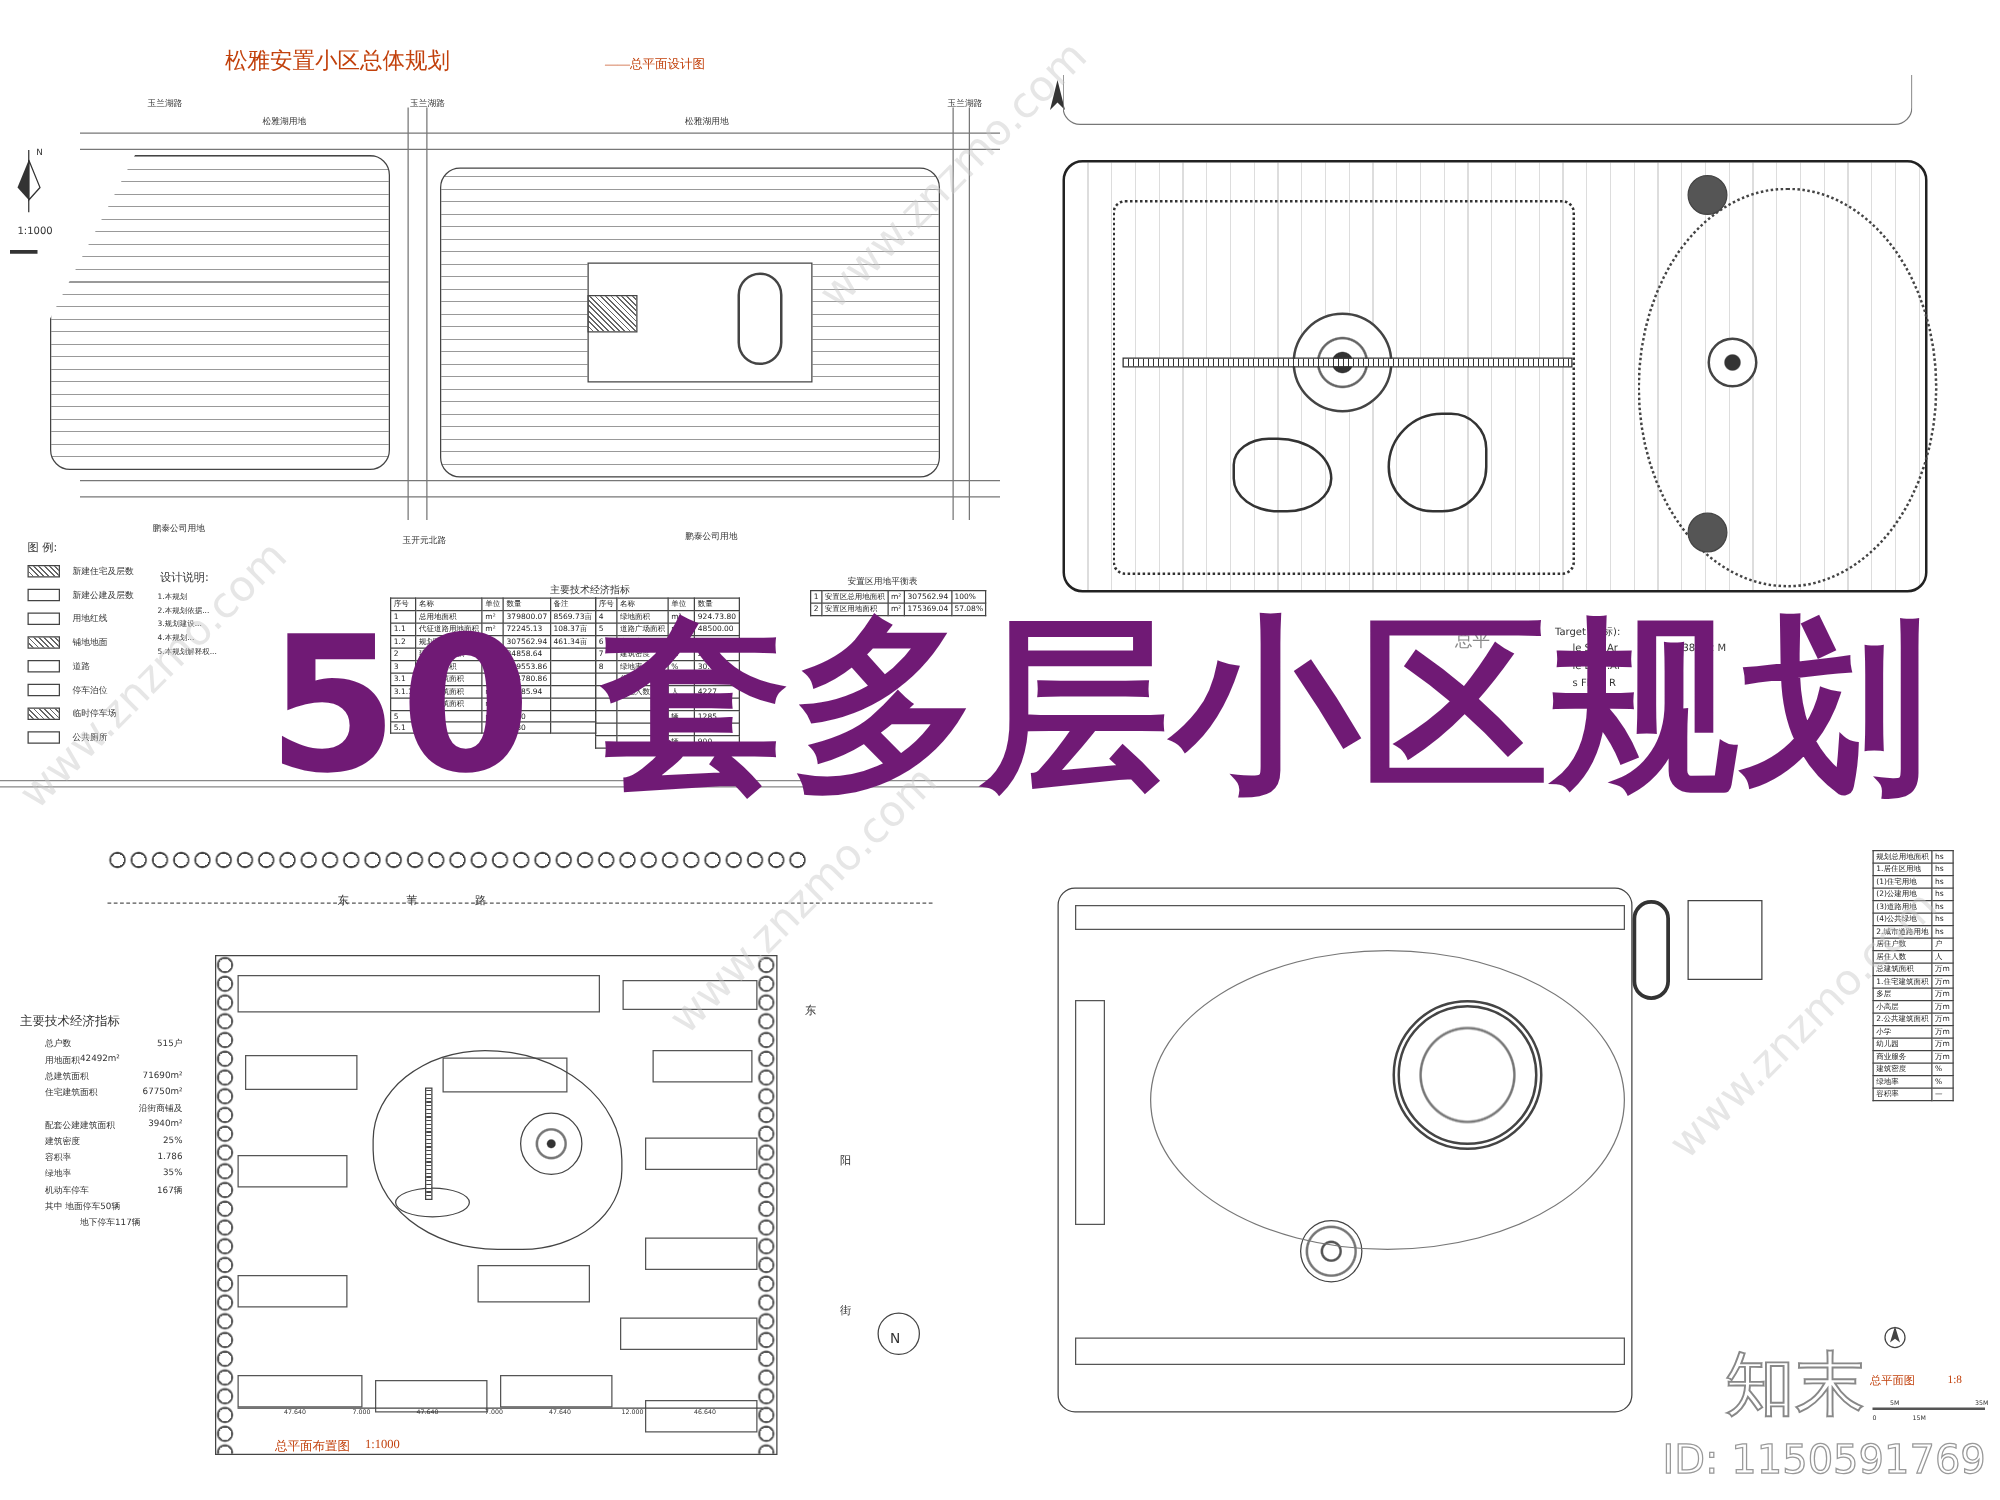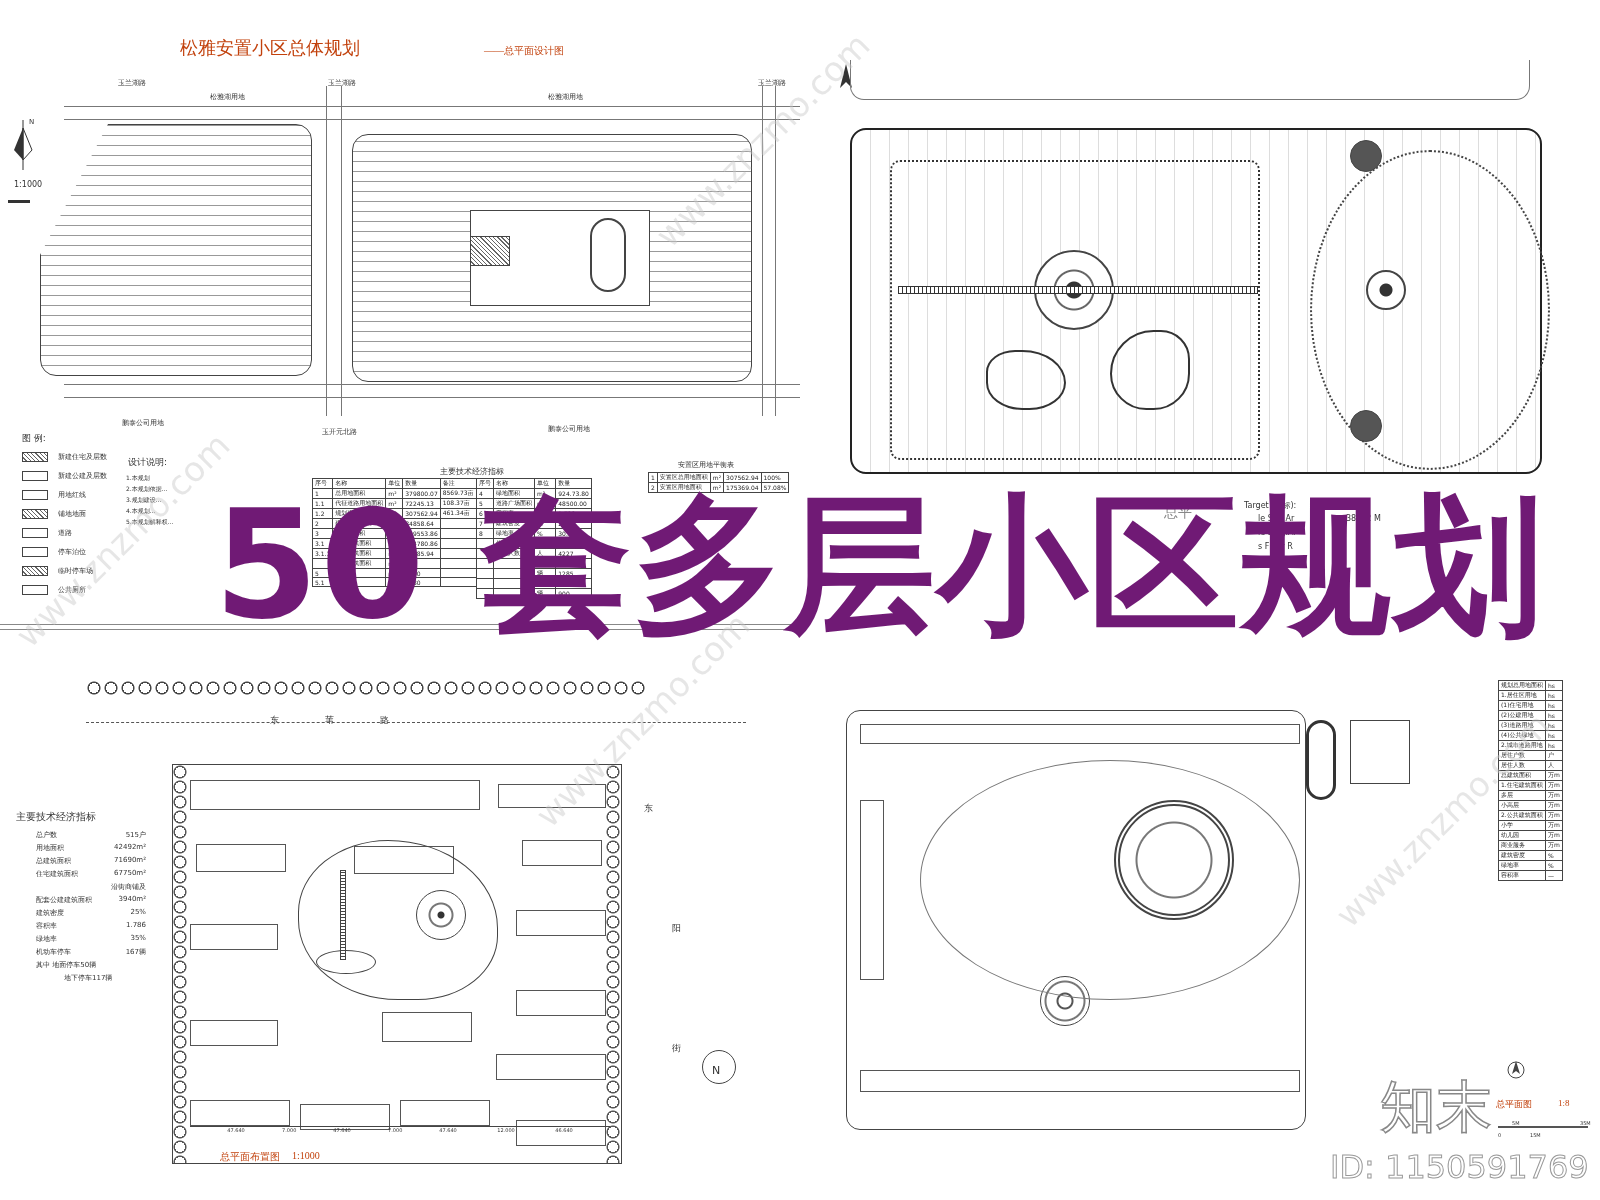--- a/index.html
+++ b/index.html
@@ -338,21 +338,21 @@
   <div class="circle" style="left:416px;top:220px;width:50px;height:50px;background:radial-gradient(circle,#333 0 3px,#fff 4px 10px,#777 11px 12px,#fff 13px)"></div>
   <div class="circle" style="left:316px;top:280px;width:60px;height:24px"></div>
   <div style="position:absolute;left:340px;top:200px;width:6px;height:90px;background:repeating-linear-gradient(0deg,#fff 0 2px,#444 2px 3px);border:1px solid #444"></div>
 
   <div class="small" style="left:16px;top:140px;font-size:10px">主要技术经济指标</div>
   <div style="position:absolute;left:36px;top:160px;width:110px;font-size:7px;color:#333">
     <div style="display:flex;justify-content:space-between;height:13px">
         <span>总户数</span>
         <span>515户</span>
       </div>
-    <div style="display:flex;justify-content:space-between;height:13px">
+    <div style="display:flex;justify-content:flex-start;height:13px">
         <span>用地面积</span>
         <span>42492m²</span>
       </div>
     <div style="display:flex;justify-content:space-between;height:13px">
         <span>总建筑面积</span>
         <span>71690m²</span>
       </div>
     <div style="display:flex;justify-content:space-between;height:13px">
         <span>住宅建筑面积</span>
         <span>67750m²</span>

